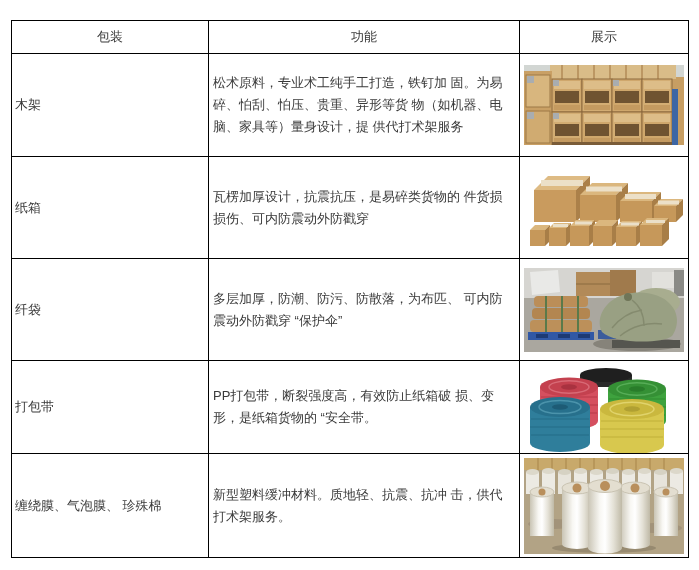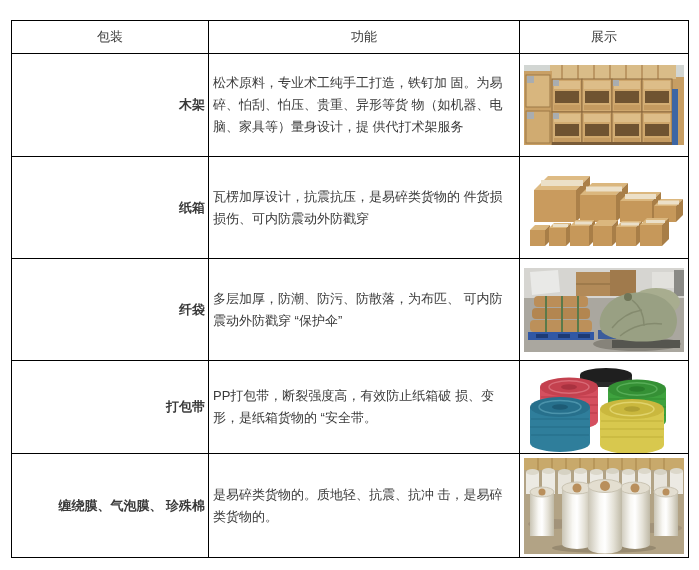--- a/index.html
+++ b/index.html
@@ -11,22 +11,22 @@
   table.pack{
     position:absolute;left:11px;top:20px;width:677px;
     border-collapse:collapse;table-layout:fixed;
   }
   .pack th,.pack td{border:1px solid #000;overflow:hidden;}
   .pack th{
     font-weight:normal;font-size:13px;height:32px;
     text-align:center;vertical-align:middle;padding:0;
   }
   td.c1{
-    text-align:right;vertical-align:middle;
-    font-size:13px;line-height:20px;padding:0 3px;font-weight:bold;
+    text-align:left;vertical-align:middle;
+    font-size:13px;line-height:20px;padding:0 3px;
   }
   td.c2{
     font-size:13px;line-height:22px;letter-spacing:0;
     text-align:left;vertical-align:middle;
     padding:2px 15px 2px 4px;
   }
   td.c3{text-align:center;vertical-align:middle;padding:0;}
   tr.hr{height:32px;}
   tr.r1{height:103px;}
   tr.r2{height:102px;}
@@ -268,21 +268,21 @@
               <ellipse cx="108" cy="48" rx="32" ry="10" fill="#cab83e"></ellipse>
               <ellipse cx="108" cy="48" rx="22" ry="6.8" fill="none" stroke="#e0d36b" stroke-width="1.5"></ellipse>
               <ellipse cx="108" cy="48" rx="8" ry="2.8" fill="#b0a032"></ellipse>
             </g>
           </svg>
         </td>
       </tr>
 
       <tr class="r5">
         <td class="c1">缠绕膜、气泡膜、 珍殊棉</td>
-        <td class="c2">是易碎类货物的。质地轻、抗震、抗冲 击，是易碎类货物的。</td>
+        <td class="c2">新型塑料缓冲材料。质地轻、抗震、抗冲 击，供代打术架服务。</td>
         <td class="c3">
           <svg class="photo" role="img" width="160" height="96" viewBox="0 0 160 96" aria-label="stretch-film-rolls-photo">
             <defs>
               <linearGradient id="filmGrad" x1="0" y1="0" x2="1" y2="0">
                 <stop offset="0" stop-color="#c9c4b4"></stop>
                 <stop offset="0.35" stop-color="#f8f7f3"></stop>
                 <stop offset="0.5" stop-color="#ffffff"></stop>
                 <stop offset="0.75" stop-color="#e4e1d6"></stop>
                 <stop offset="1" stop-color="#bfb9a6"></stop>
               </linearGradient>

